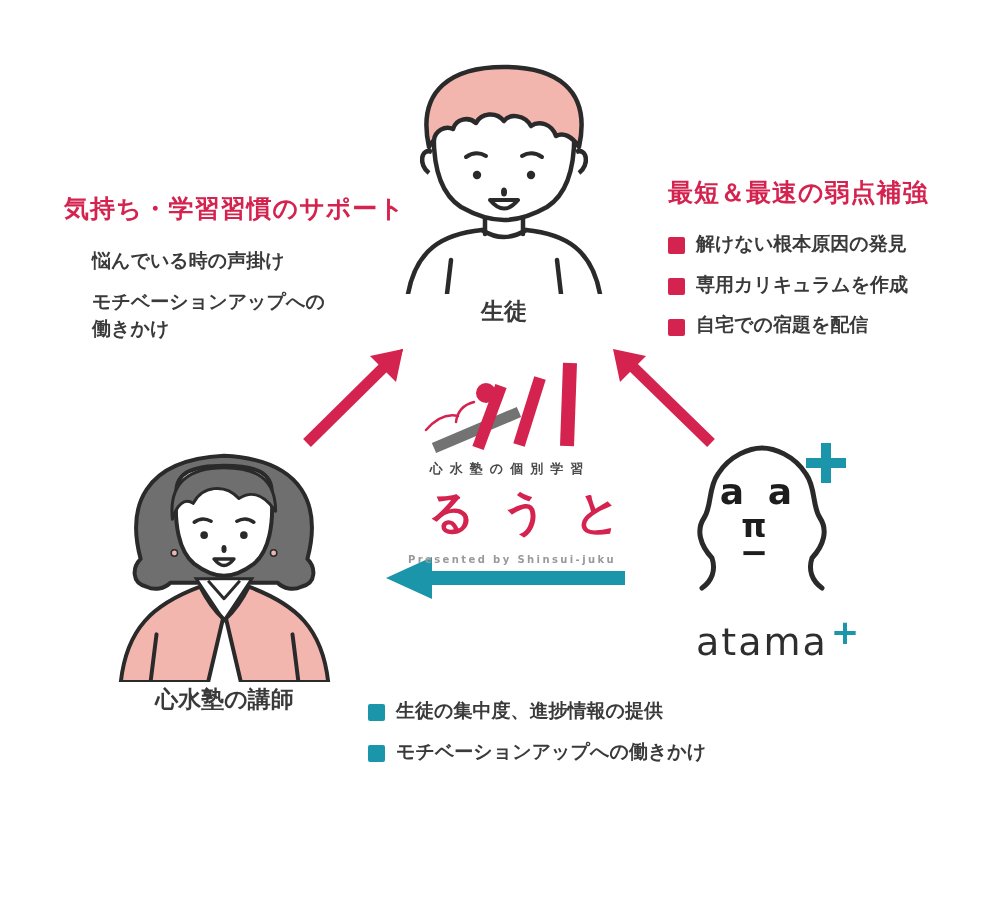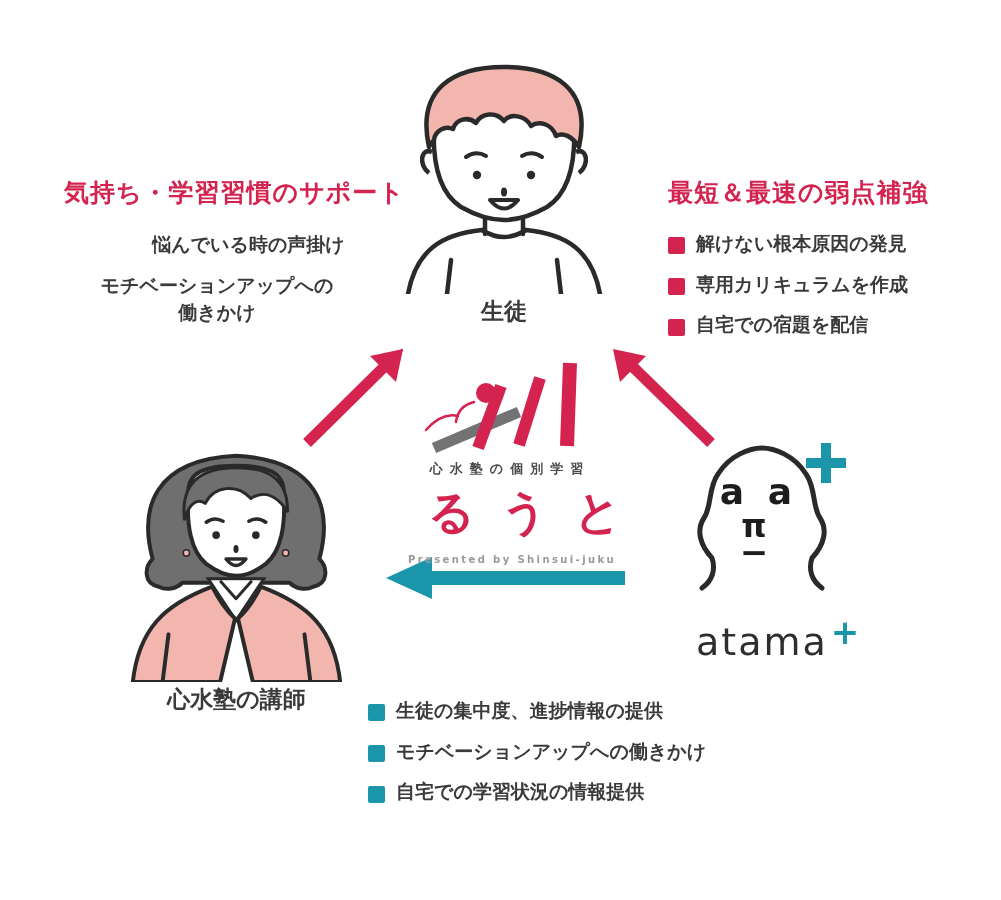--- a/index.html
+++ b/index.html
@@ -106,21 +106,21 @@
       <path d="M78 103 Q88 96 98 102" fill="none" class="stroke-ink" stroke-width="4" stroke-linecap="round"></path>
       <path d="M134 102 Q144 96 154 103" fill="none" class="stroke-ink" stroke-width="4" stroke-linecap="round"></path>
       <circle cx="89" cy="121" r="4.2" fill="#2a2a2a"></circle>
       <circle cx="143" cy="121" r="4.2" fill="#2a2a2a"></circle>
       <ellipse cx="116" cy="138" rx="3" ry="4.5" fill="#2a2a2a"></ellipse>
       <path d="M102 146 Q116 163 130 146 Z" fill="#ffffff" class="stroke-ink" stroke-width="4" stroke-linejoin="round"></path>
     </svg>
     <div class="person-label">生徒</div>
   </div>
 
-  <div class="abs" style="left:64px;top:176px;text-align:center;">
+  <div class="abs" style="left:64px;top:192px;">
     <div class="sec-title red">気持ち・学習習慣のサポート</div>
     <div class="plain-list">
       <div class="p-item">悩んでいる時の声掛け</div>
       <div class="p-item wrap">モチベーションアップへの働きかけ</div>
     </div>
   </div>
 
   <div class="abs" style="left:668px;top:176px;">
     <div class="sec-title red">最短＆最速の弱点補強</div>
     <div class="bullet-list">
@@ -147,21 +147,21 @@
       <line x1="16" y1="92" x2="101" y2="56" class="stroke-bargray" stroke-width="11"></line>
       <line x1="60" y1="92" x2="83" y2="30" class="stroke-crimson" stroke-width="12"></line>
       <line x1="101" y1="89" x2="122" y2="22" class="stroke-crimson" stroke-width="12"></line>
       <line x1="149" y1="90" x2="152" y2="7" class="stroke-crimson" stroke-width="14"></line>
     </svg>
     <div class="logo-tagline">心水塾の個別学習</div>
     <div class="logo-name">るうと</div>
     <div class="logo-presented">Presented by Shinsui-juku</div>
   </div>
 
-  <div class="abs person-wrap" style="left:124px;top:422px;width:225px;">
+  <div class="abs person-wrap" style="left:112px;top:422px;width:225px;">
     <svg width="225" height="260" viewBox="0 0 225 262" aria-hidden="true">
 
       <path d="M34 166 C18 162 20 146 28 138 C14 86 30 38 112 34 C194 38 210 86 196 138 C204 146 206 162 190 166 C182 170 172 168 166 162 L58 162 C52 168 42 170 34 166 Z" class="fill-hairgray stroke-ink" stroke-width="4" stroke-linejoin="round"></path>
 
       <path d="M64 74 C62 50 82 44 112 44 C142 44 162 50 160 74 C162 102 158 130 142 143 C130 152 119 155 112 155 C105 155 94 152 82 143 C66 130 62 102 64 74 Z" fill="#ffffff" class="stroke-ink" stroke-width="4"></path>
 
       <path d="M60 98 C56 60 78 46 112 46 C146 46 164 58 164 90 C150 70 138 70 127 77 C113 62 90 64 81 82 C72 76 64 84 60 98 Z" class="fill-hairgray stroke-ink" stroke-width="3" stroke-linejoin="round"></path>
 
       <circle cx="62" cy="132" r="3.2" fill="#eeb6b0" class="stroke-ink" stroke-width="1.5"></circle>
       <circle cx="162" cy="132" r="3.2" fill="#eeb6b0" class="stroke-ink" stroke-width="1.5"></circle>
@@ -205,20 +205,16 @@
   <div class="abs" style="left:368px;top:676px;">
     <div class="bullet-list">
       <div class="b-item">
         <span class="bullet teal"></span>
         <span class="b-text">生徒の集中度、進捗情報の提供</span>
       </div>
       <div class="b-item">
         <span class="bullet teal"></span>
         <span class="b-text">モチベーションアップへの働きかけ</span>
       </div>
-      <div class="b-item">
-        <span class="bullet teal"></span>
-        <span class="b-text">自宅での学習状況の情報提供</span>
-      </div>
     </div>
   </div>
 
 </div>
 
 </body></html>

